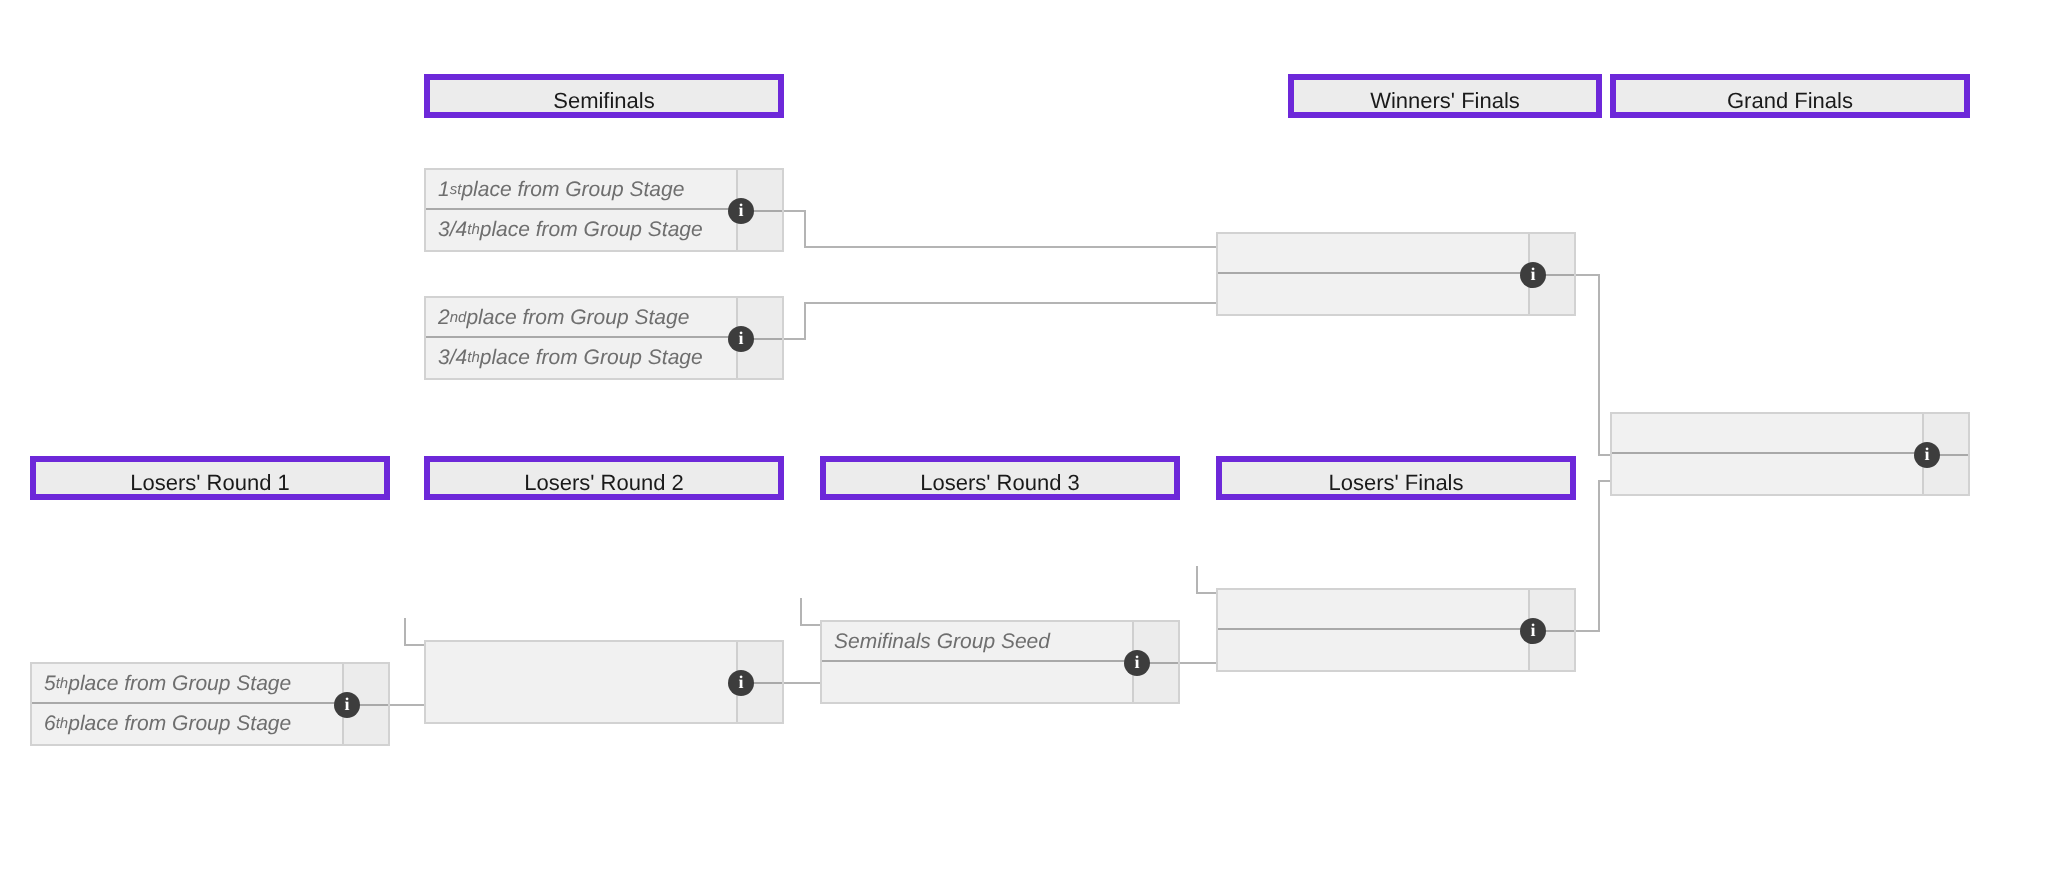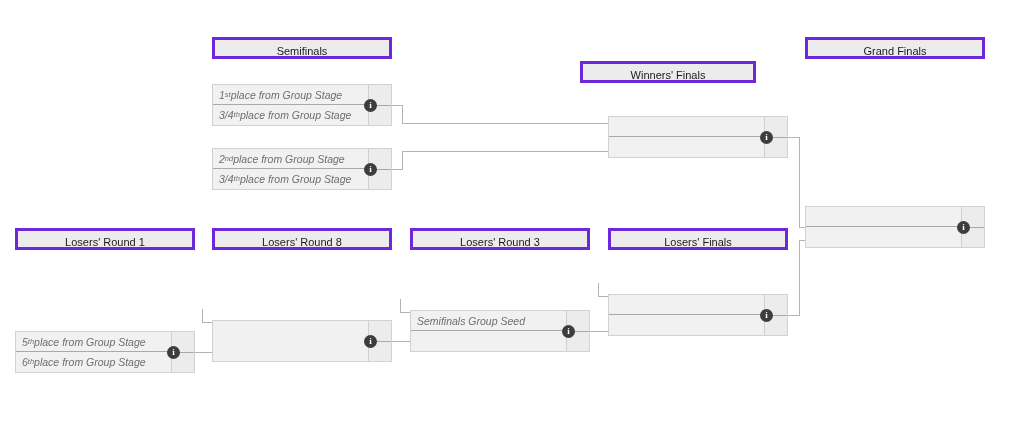--- a/index.html
+++ b/index.html
@@ -120,24 +120,24 @@
     z-index: 1;
   }
   .conn.h { height: 1px; }
   .conn.v { width: 1px; }
 </style>
 </head>
 <body>
 
 <div id="bracket">
     <div class="round-header" style="left: 212px; top: 37px; width: 180px;">Semifinals</div>
-    <div class="round-header" style="left: 580px; top: 37px; width: 176px; margin-top: 24px;">Winners' Finals</div>
+    <div class="round-header" style="left: 644px; top: 37px; width: 157px;">Winners' Finals</div>
     <div class="round-header" style="left: 805px; top: 37px; width: 180px;">Grand Finals</div>
     <div class="round-header" style="left: 15px; top: 228px; width: 180px;">Losers' Round 1</div>
-    <div class="round-header" style="left: 212px; top: 228px; width: 180px;">Losers' Round 8</div>
+    <div class="round-header" style="left: 212px; top: 228px; width: 180px;">Losers' Round 2</div>
     <div class="round-header" style="left: 410px; top: 228px; width: 180px;">Losers' Round 3</div>
     <div class="round-header" style="left: 608px; top: 228px; width: 180px; text-align: center;">Losers' Finals</div>
     <div class="conn h" style="left: 392px; top: 105px; width: 11px; background: rgb(180, 180, 180);"></div>
     <div class="conn v" style="left: 402px; top: 105px; height: 18px; background: rgb(180, 180, 180);"></div>
     <div class="conn h" style="left: 402px; top: 123px; width: 206px; background: rgb(180, 180, 180);"></div>
     <div class="conn h" style="left: 392px; top: 169px; width: 11px; background: rgb(180, 180, 180);"></div>
     <div class="conn v" style="left: 402px; top: 151px; height: 19px; background: rgb(180, 180, 180);"></div>
     <div class="conn h" style="left: 402px; top: 151px; width: 206px; background: rgb(180, 180, 180);"></div>
     <div class="conn h" style="left: 788px; top: 137px; width: 12px; background: rgb(180, 180, 180);"></div>
     <div class="conn v" style="left: 799px; top: 137px; height: 90px; background: rgb(180, 180, 180);"></div>

